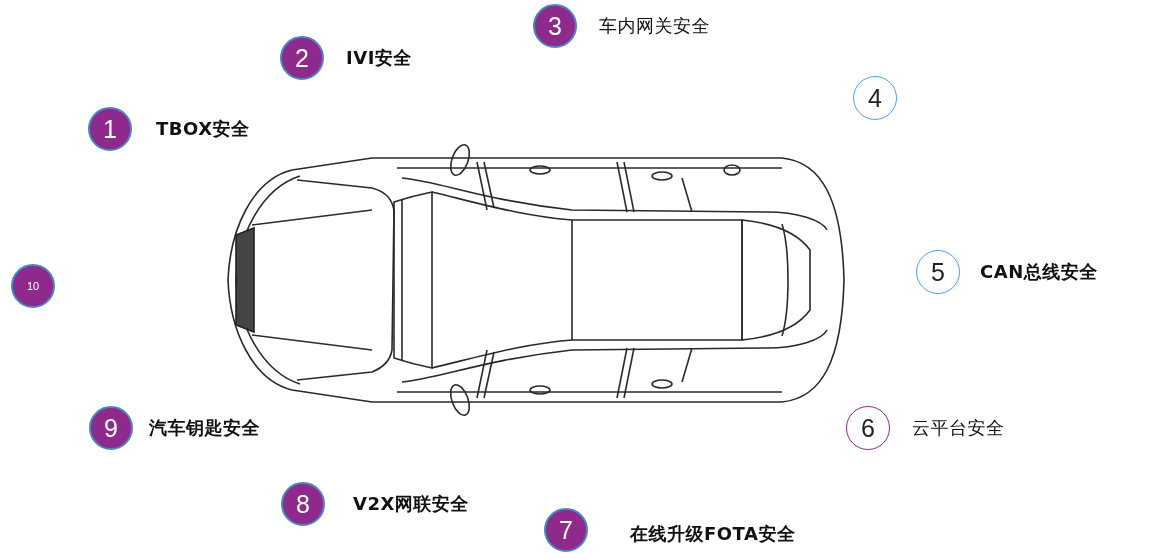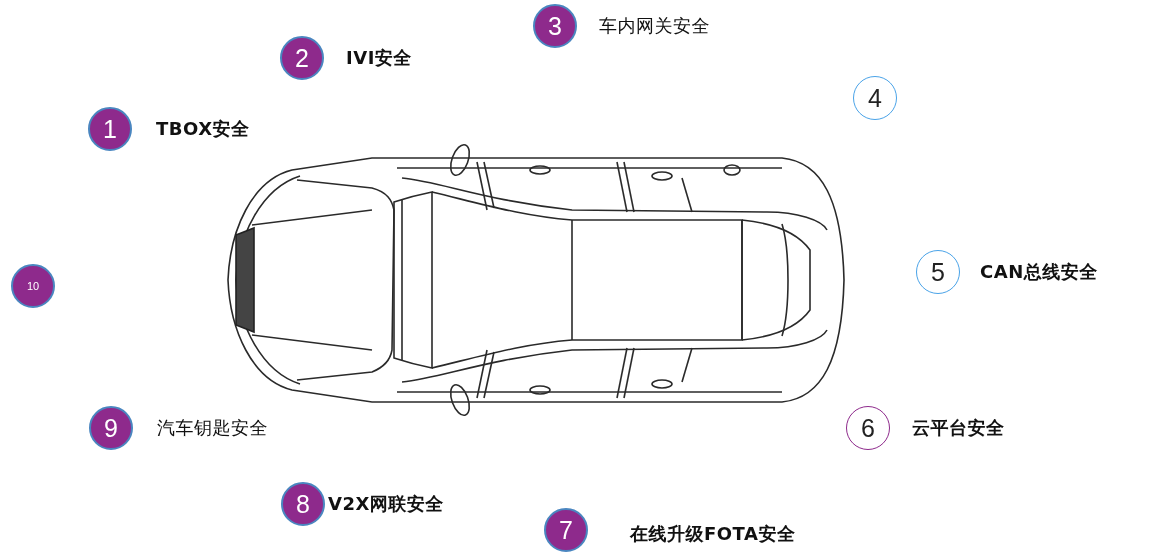--- a/index.html
+++ b/index.html
@@ -86,33 +86,33 @@
   <div class="badge outline-blue">4</div>
 </div>
 
 <div class="item" style="left:916px; top:250px;">
   <div class="badge outline-blue">5</div>
   <div class="label" style="margin-left:20px;">CAN总线安全</div>
 </div>
 
 <div class="item" style="left:846px; top:406px;">
   <div class="badge outline-purple">6</div>
-  <div class="label" style="font-weight:bold;">云平台安全</div>
+  <div class="label" style="font-weight:normal;">云平台安全</div>
 </div>
 
 <div class="item" style="left:544px; top:508px;">
   <div class="badge filled">7</div>
   <div class="label" style="margin-left:42px; margin-top:8px;">在线升级FOTA安全</div>
 </div>
 
 <div class="item" style="left:281px; top:482px;">
   <div class="badge filled">8</div>
-  <div class="label" style="margin-left:3px;">V2X网联安全</div>
+  <div class="label" style="margin-left:28px;">V2X网联安全</div>
 </div>
 
 <div class="item" style="left:89px; top:406px;">
   <div class="badge filled">9</div>
-  <div class="label" style="margin-left:24px; font-weight:normal;">汽车钥匙安全</div>
+  <div class="label" style="margin-left:16px; font-weight:bold;">汽车钥匙安全</div>
 </div>
 
 <div class="item" style="left:11px; top:264px;">
   <div class="badge filled small-text">10</div>
 </div>
 
 </body></html>

